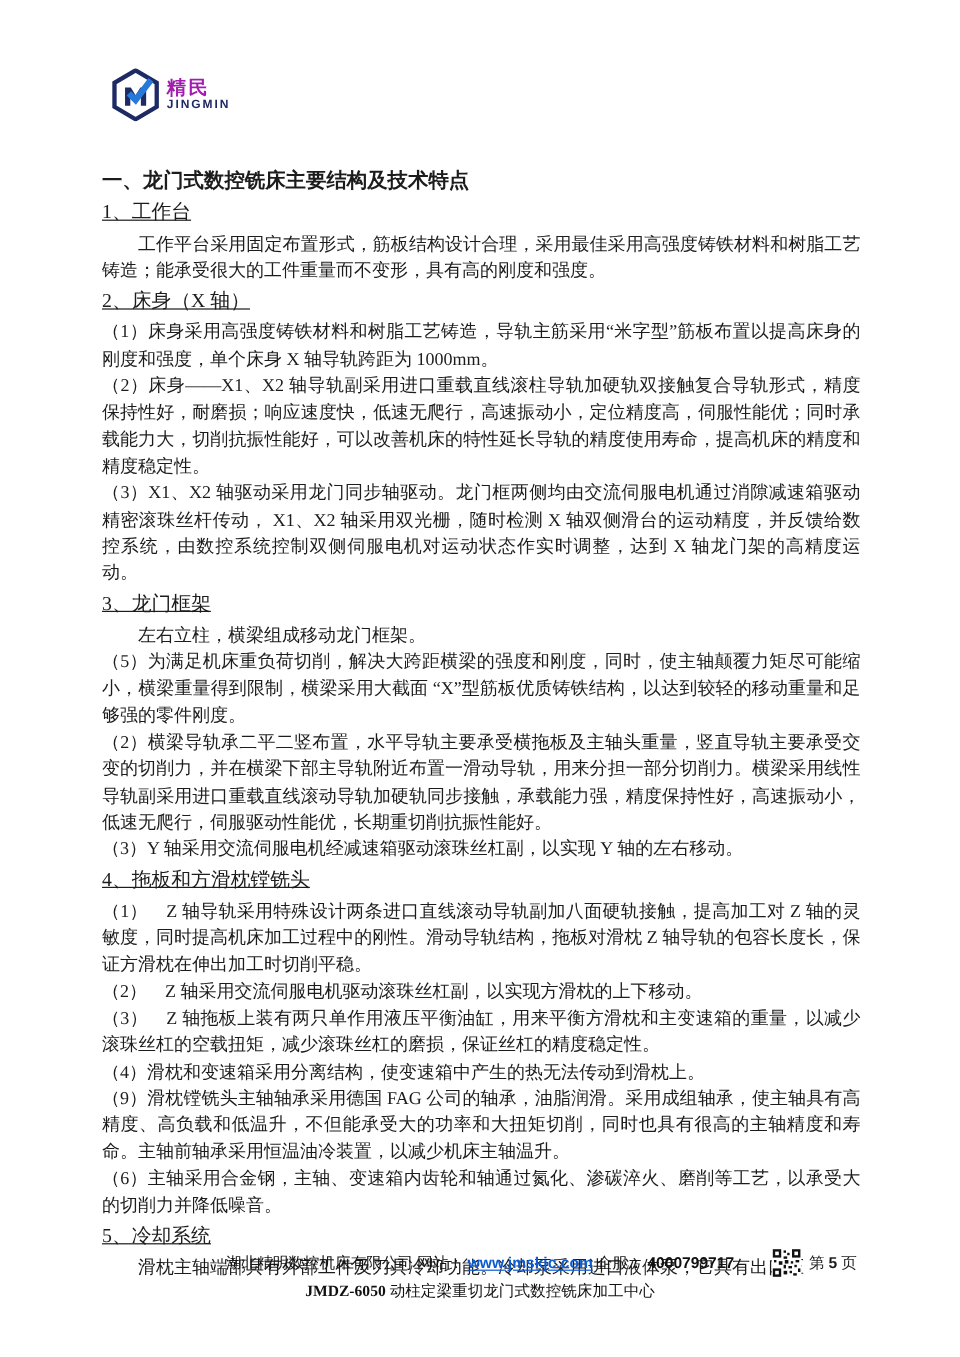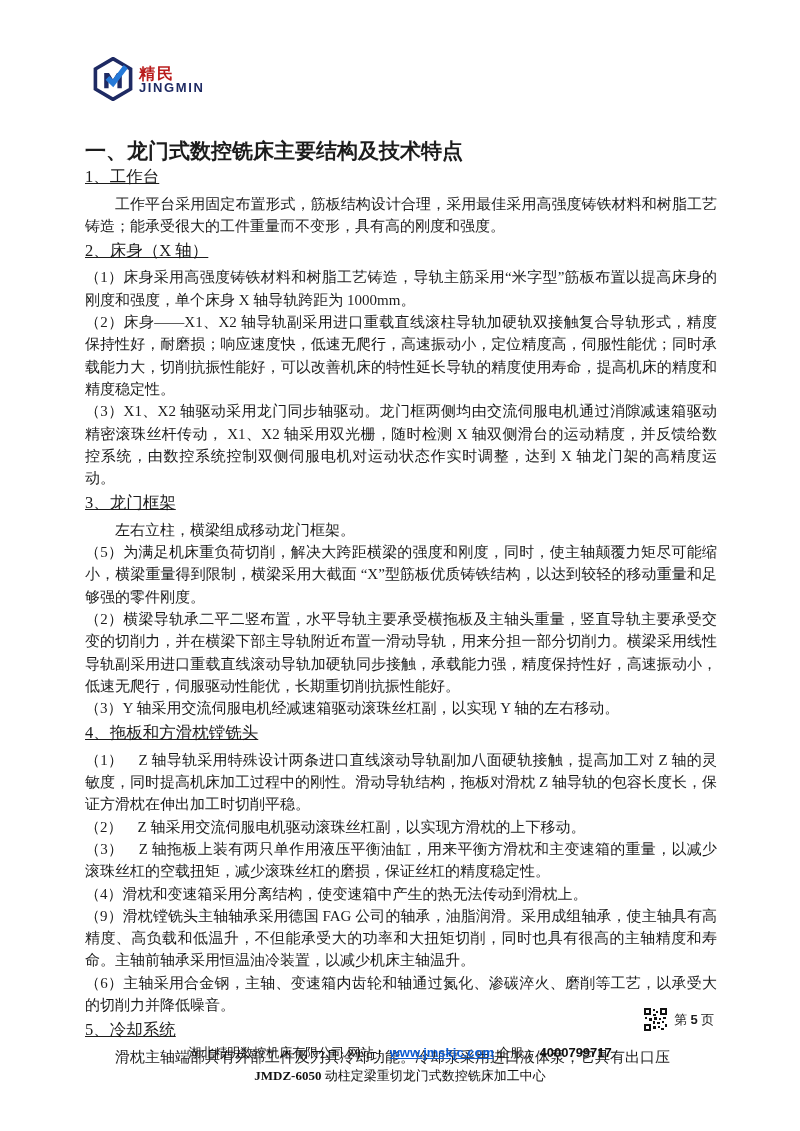--- a/index.html
+++ b/index.html
@@ -5,45 +5,45 @@
   html,body { margin:0; padding:0; }
   body {
     width:800px; height:1131px; background:#ffffff; position:relative;
     font-family:"Liberation Serif","DejaVu Serif",serif; color:#1c1c1c;
     overflow:hidden;
   }
   
   .logo { position:absolute; left:93px; top:57px; display:flex; align-items:center; gap:6px; }
   .logo-mark { width:40px; height:44px; flex:0 0 auto; }
   .logo-text { display:flex; flex-direction:column; justify-content:center; }
-  .logo-cn { font-size:16px; font-weight:bold; color:#b91c1c; letter-spacing:2px;
+  .logo-cn { font-size:16px; font-weight:bold; color:#a21caf; letter-spacing:2px;
              font-family:"Liberation Sans","DejaVu Sans",sans-serif; line-height:17px; }
-  .logo-en { font-size:13px; font-weight:bold; color:#1e2a63; letter-spacing:1.6px;
+  .logo-en { font-size:10px; font-weight:bold; color:#1e2a63; letter-spacing:1.6px;
              font-family:"Liberation Sans","DejaVu Sans",sans-serif; line-height:11px; }
   
   .content {
     position:absolute; left:85px; top:140px; width:632px;
     font-size:15px; line-height:22.3px; text-align:justify;
   }
   .blk { margin:0; }
-  .h1 { font-weight:bold; font-size:21px; margin:0 0 4px 0; }
+  .h1 { font-weight:bold; font-size:17px; margin:0 0 4px 0; }
   .h2 { font-size:16.5px; margin:3px 0 4px 0;text-decoration:underline; }
   .indent { text-indent:2em; }
   
   .footer {
     position:absolute; top:1041px; left:0; width:100%;
     text-align:center; font-size:13px; line-height:23px; color:#111;
   }
   .footer-line { margin:0; }
   .site-link { color:#0b5bd3; font-weight:bold; text-decoration:underline;
                font-family:"Liberation Sans","DejaVu Sans",sans-serif; cursor:pointer; }
   .phone { font-family:"Liberation Sans","DejaVu Sans",sans-serif; font-weight:bold; }
   .model { font-family:Liberation Serif, serif; font-weight:bold; }
   .footer-right {
-    position:absolute; top:1007px; right:86px;
+    position:absolute; top:1040px; right:86px;
     display:flex; align-items:center; gap:6px; font-size:13px;justify-content:flex-end;
   }
   .page-num b { font-family:"Liberation Sans","DejaVu Sans",sans-serif; }
   .qr { width:25px; height:25px; display:block; }
 </style>
 </head>
 <body>
 
 <div class="logo">
   <svg class="logo-mark" viewBox="0 0 100 110" aria-hidden="true">

